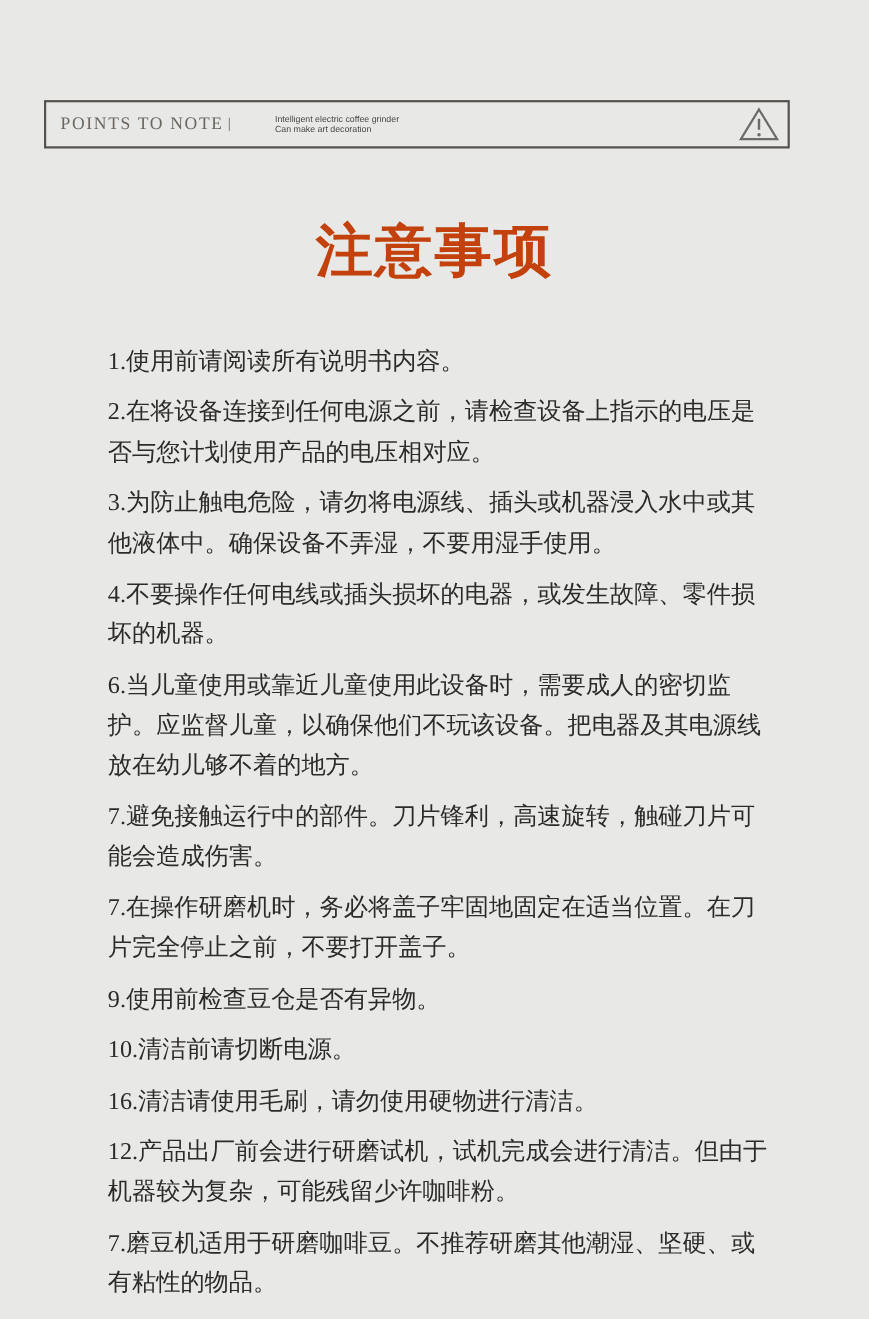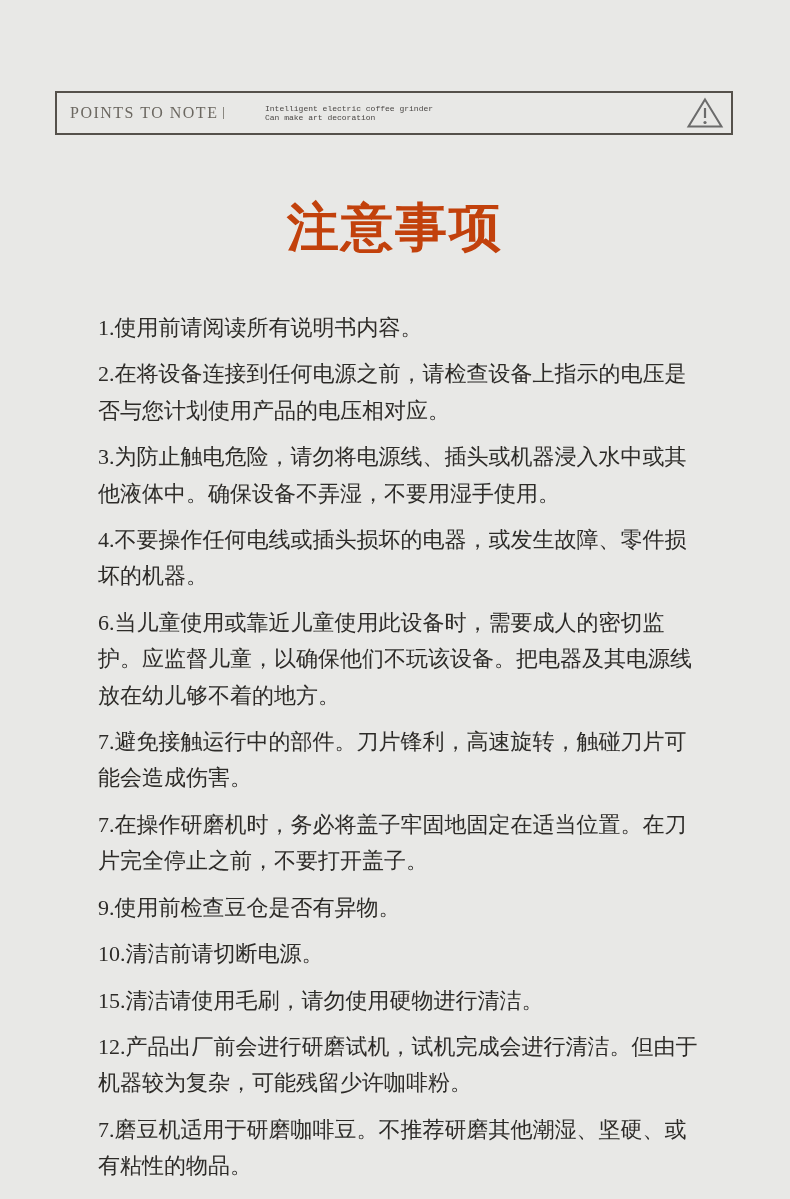--- a/index.html
+++ b/index.html
@@ -3,37 +3,37 @@
 <meta charset="utf-8">
 <style>
   html,body{margin:0;padding:0;}
   body{
     width:790px;height:1199px;position:relative;overflow:hidden;
     background:#e8e8e6;
     font-family:"Liberation Serif","DejaVu Serif",serif;
   }
   
   .header-box{
-    position:absolute;left:55px;top:91px;width:678px;height:44px;
+    position:absolute;left:40px;top:91px;width:678px;height:44px;
     border:2px solid #55514b;box-sizing:border-box;
     display:flex;align-items:center;
   }
   .header-title{
     margin-left:13px;
     font-size:16px;letter-spacing:1.5px;color:#6b6760;
     white-space:nowrap;
   }
   .header-divider{
     position:absolute;left:166px;top:50%;transform:translateY(-50%);
     width:1px;height:12px;background:#8a8780;
   }
   .header-subtitle{
     position:absolute;left:208px;top:50%;transform:translateY(-50%);
     font-size:8px;line-height:9px;color:#4a4745;
-    font-family:Liberation Mono, monospace;
+    font-family:Liberation Sans, sans-serif;
   }
   .header-warning{
     position:absolute;right:7px;top:50%;transform:translateY(-50%);
     width:38px;height:32px;
   }
   
   .page-title{
     position:absolute;left:0;top:193px;width:790px;
     text-align:center;
     font-size:52px;font-weight:700;color:#c2410c;
@@ -70,16 +70,16 @@
 <div class="notes">
   <p>1.使用前请阅读所有说明书内容。</p>
   <p>2.在将设备连接到任何电源之前，请检查设备上指示的电压是否与您计划使用产品的电压相对应。</p>
   <p>3.为防止触电危险，请勿将电源线、插头或机器浸入水中或其他液体中。确保设备不弄湿，不要用湿手使用。</p>
   <p>4.不要操作任何电线或插头损坏的电器，或发生故障、零件损坏的机器。</p>
   <p>6.当儿童使用或靠近儿童使用此设备时，需要成人的密切监护。应监督儿童，以确保他们不玩该设备。把电器及其电源线放在幼儿够不着的地方。</p>
   <p>7.避免接触运行中的部件。刀片锋利，高速旋转，触碰刀片可能会造成伤害。</p>
   <p>7.在操作研磨机时，务必将盖子牢固地固定在适当位置。在刀片完全停止之前，不要打开盖子。</p>
   <p>9.使用前检查豆仓是否有异物。</p>
   <p>10.清洁前请切断电源。</p>
-  <p>15.清洁请使用毛刷，请勿使用硬物进行清洁。</p>
+  <p>16.清洁请使用毛刷，请勿使用硬物进行清洁。</p>
   <p>12.产品出厂前会进行研磨试机，试机完成会进行清洁。但由于机器较为复杂，可能残留少许咖啡粉。</p>
   <p>7.磨豆机适用于研磨咖啡豆。不推荐研磨其他潮湿、坚硬、或有粘性的物品。</p>
 </div>
 
 </body></html>

